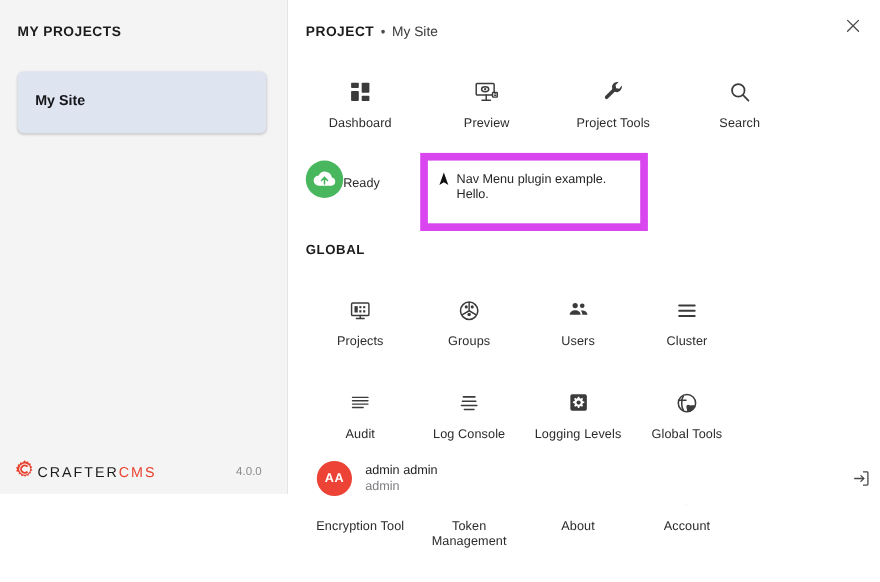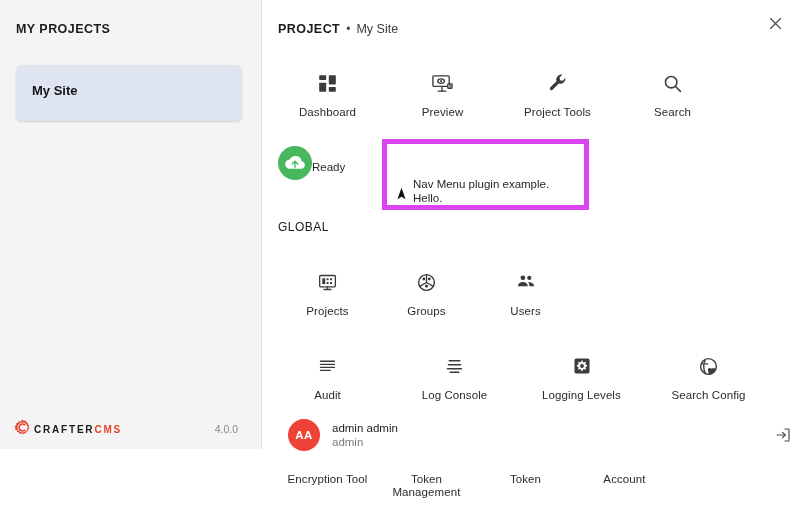--- a/index.html
+++ b/index.html
@@ -59,22 +59,22 @@
     align-items: center;
     padding: 0 14px;
   }
   .brand {
     display: flex;
     align-items: center;
     gap: 3px;
   }
   .brand-gear { display: block; }
   .brand-text {
-    font-size: 10px;
-    font-weight: 700;
+    font-size: 13px;
+    font-weight: 400;
     letter-spacing: 1.8px;
   }
   .brand-crafter { color: #1b1b1b; }
   .brand-cms { color: #e8432f; }
   .version {
     margin-left: auto;
     font-size: 10.5px;
     color: #8a8a8f;
     padding-right: 10px;
   }
@@ -108,21 +108,21 @@
     width: 34px; height: 34px;
     display: flex; align-items: center; justify-content: center;
     border-radius: 50%;
     cursor: pointer;
   }
 
   .section-label {
     position: absolute;
     left: 16px;
     font-size: 12px;
-    font-weight: 400;
+    font-weight: 700;
     letter-spacing: 0.5px;
     color: #1b1b1b;
   }
 
   
   .tile-grid {
     position: absolute;
     left: 0;
     width: 100%;
     display: grid;
@@ -170,25 +170,25 @@
   }
   .status-label {
     font-size: 11.5px;
     color: #2b2b2b;
   }
 
   .plugin-box {
     position: absolute;
     left: 120px; top: 139px;
     width: 207px; height: 71px;
-    border: 5px solid #d946ef;
+    border: 7px solid #d946ef;
     background: #ffffff;
     padding: 9px 10px 0 8px;
     display: flex;
-    align-items: flex-end;
+    align-items: flex-start;
     gap: 5px;
   }
   .plugin-text {
     font-size: 11.5px;
     color: #262626;
     line-height: 14px;
     padding-top: 1px;
   }
 
   
@@ -381,24 +381,32 @@
           <svg width="22" height="22" viewBox="0 0 24 24" fill="#3b3b3b">
             <circle cx="8.6" cy="7.4" r="2.6"></circle>
             <circle cx="15.6" cy="7.6" r="2.3"></circle>
             <path d="M3.2 16.6c0-3 2.5-4.6 5.4-4.6s5.4 1.6 5.4 4.6z"></path>
             <path d="M14.2 12.3c2.8-.5 6.6.9 6.6 4.3h-5.1c0-1.7-.6-3.2-1.5-4.3z"></path>
           </svg>
         </span>
         <span class="tile-label">Users</span>
       </div>
 
-
-    </div>
-
-    <div class="tile-grid" style="top:349px;gap:28px;">
+      <div class="tile">
+        <span class="tile-icon">
+          <svg width="21" height="21" viewBox="0 0 24 24" stroke="#3b3b3b" stroke-width="2.2" stroke-linecap="round">
+            <path d="M4 6.5h16 M4 12h16 M4 17.5h16"></path>
+          </svg>
+        </span>
+        <span class="tile-label">Cluster</span>
+      </div>
+
+    </div>
+
+    <div class="tile-grid" style="top:349px;">
 
       <div class="tile">
         <span class="tile-icon">
           <svg width="21" height="21" viewBox="0 0 24 24" stroke="#3b3b3b" stroke-width="1.5" stroke-linecap="round">
             <path d="M4 6h16 M4 9.5h16 M4 13h16 M4 16.5h11"></path>
           </svg>
         </span>
         <span class="tile-label">Audit</span>
       </div>
 
@@ -427,21 +435,21 @@
 
       <div class="tile">
         <span class="tile-icon">
           <svg width="21" height="21" viewBox="0 0 24 24" fill="none" stroke="#3b3b3b" stroke-width="1.6">
             <circle cx="12" cy="12" r="9"></circle>
             <path d="M8.5 4.2c-2.6 3.4-2.6 12.2 0 15.6"></path>
             <path d="M3.6 9h8" stroke-width="1.4"></path>
             <path d="M12 21a9 9 0 0 0 8.6-6.4c-3-1.2-4.6.4-6.6-.6-1.6-.8-2.6.4-2.6 2 0 1.7 1.2 2.4.6 5z" fill="#3b3b3b" stroke="none"></path>
           </svg>
         </span>
-        <span class="tile-label">Search Config</span>
+        <span class="tile-label">Global Tools</span>
       </div>
 
     </div>
 
     <div class="tile-grid" style="top:433px;">
 
       <div class="tile">
         <span class="tile-icon">
           <svg width="20" height="20" viewBox="0 0 24 24" fill="#3b3b3b">
             <path d="M7.2 10V7.6a4.8 4.8 0 0 1 9.6 0V10h-1.9V7.6a2.9 2.9 0 0 0-5.8 0V10z"></path>
@@ -463,21 +471,21 @@
       </div>
 
       <div class="tile">
         <span class="tile-icon">
           <svg width="20" height="20" viewBox="0 0 24 24" fill="#3b3b3b">
             <path d="M12 1.6l1.7 2 2.5-.9.7 2.6 2.6.3-.4 2.6 2.3 1.2-1.4 2.2 1.5 2.2-2.2 1.3.5 2.6-2.6.4-.6 2.6-2.5-.8-1.6 2.1-1.9-1.8-2.4 1-.9-2.4-2.6-.1.1-2.6-2.3-1.1 1.2-2.3-1.3-2.2 2.3-1.2-.2-2.6 2.6-.2.5-2.6 2.5.8z"></path>
             <circle cx="12" cy="12" r="7" fill="#ffffff"></circle>
             <path d="M16.4 8.4a5.7 5.7 0 1 0 0 7.4l-1.9-1.5a3.3 3.3 0 1 1 0-4.4z" fill="#3b3b3b"></path>
           </svg>
         </span>
-        <span class="tile-label">Token</span>
+        <span class="tile-label">About</span>
       </div>
 
       <div class="tile">
         <span class="tile-icon">
           <svg width="21" height="21" viewBox="0 0 24 24" fill="#3b3b3b">
             <circle cx="12" cy="12" r="9.2"></circle>
             <circle cx="12" cy="9.2" r="2.9" fill="#ffffff"></circle>
             <path d="M5.6 19.2c.6-3 3.3-4.6 6.4-4.6s5.8 1.6 6.4 4.6z" fill="#ffffff"></path>
           </svg>
         </span>

